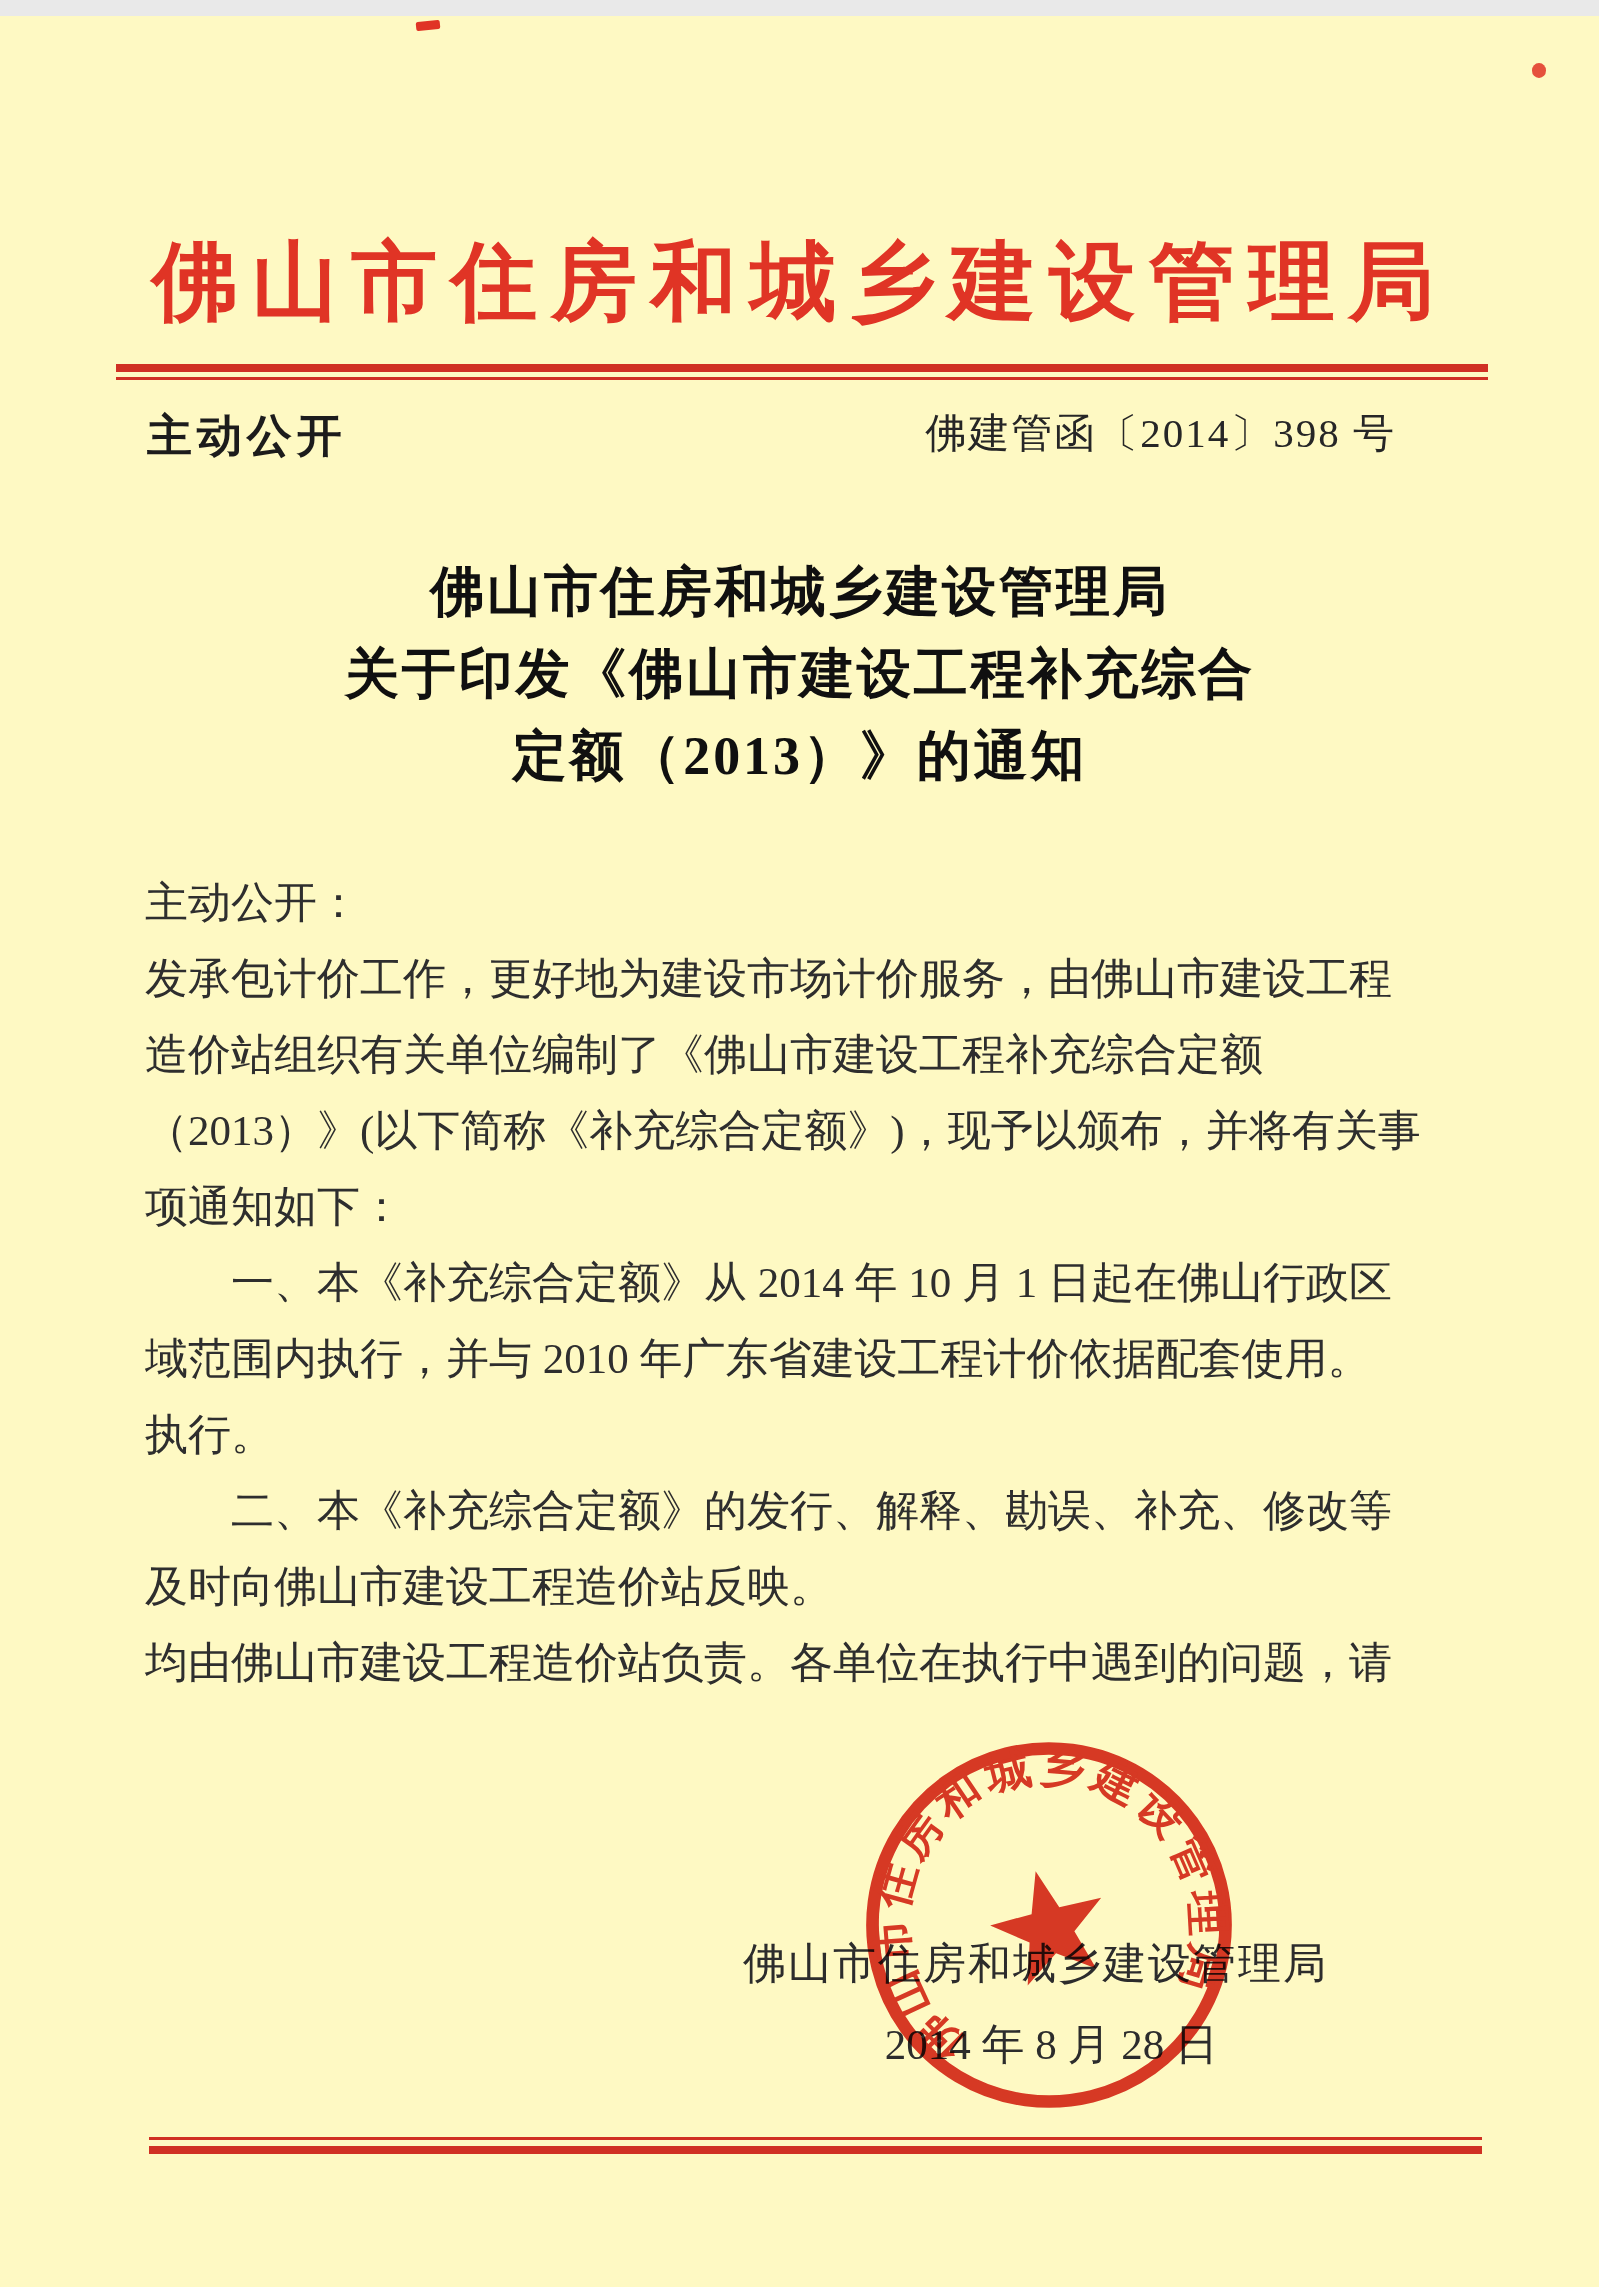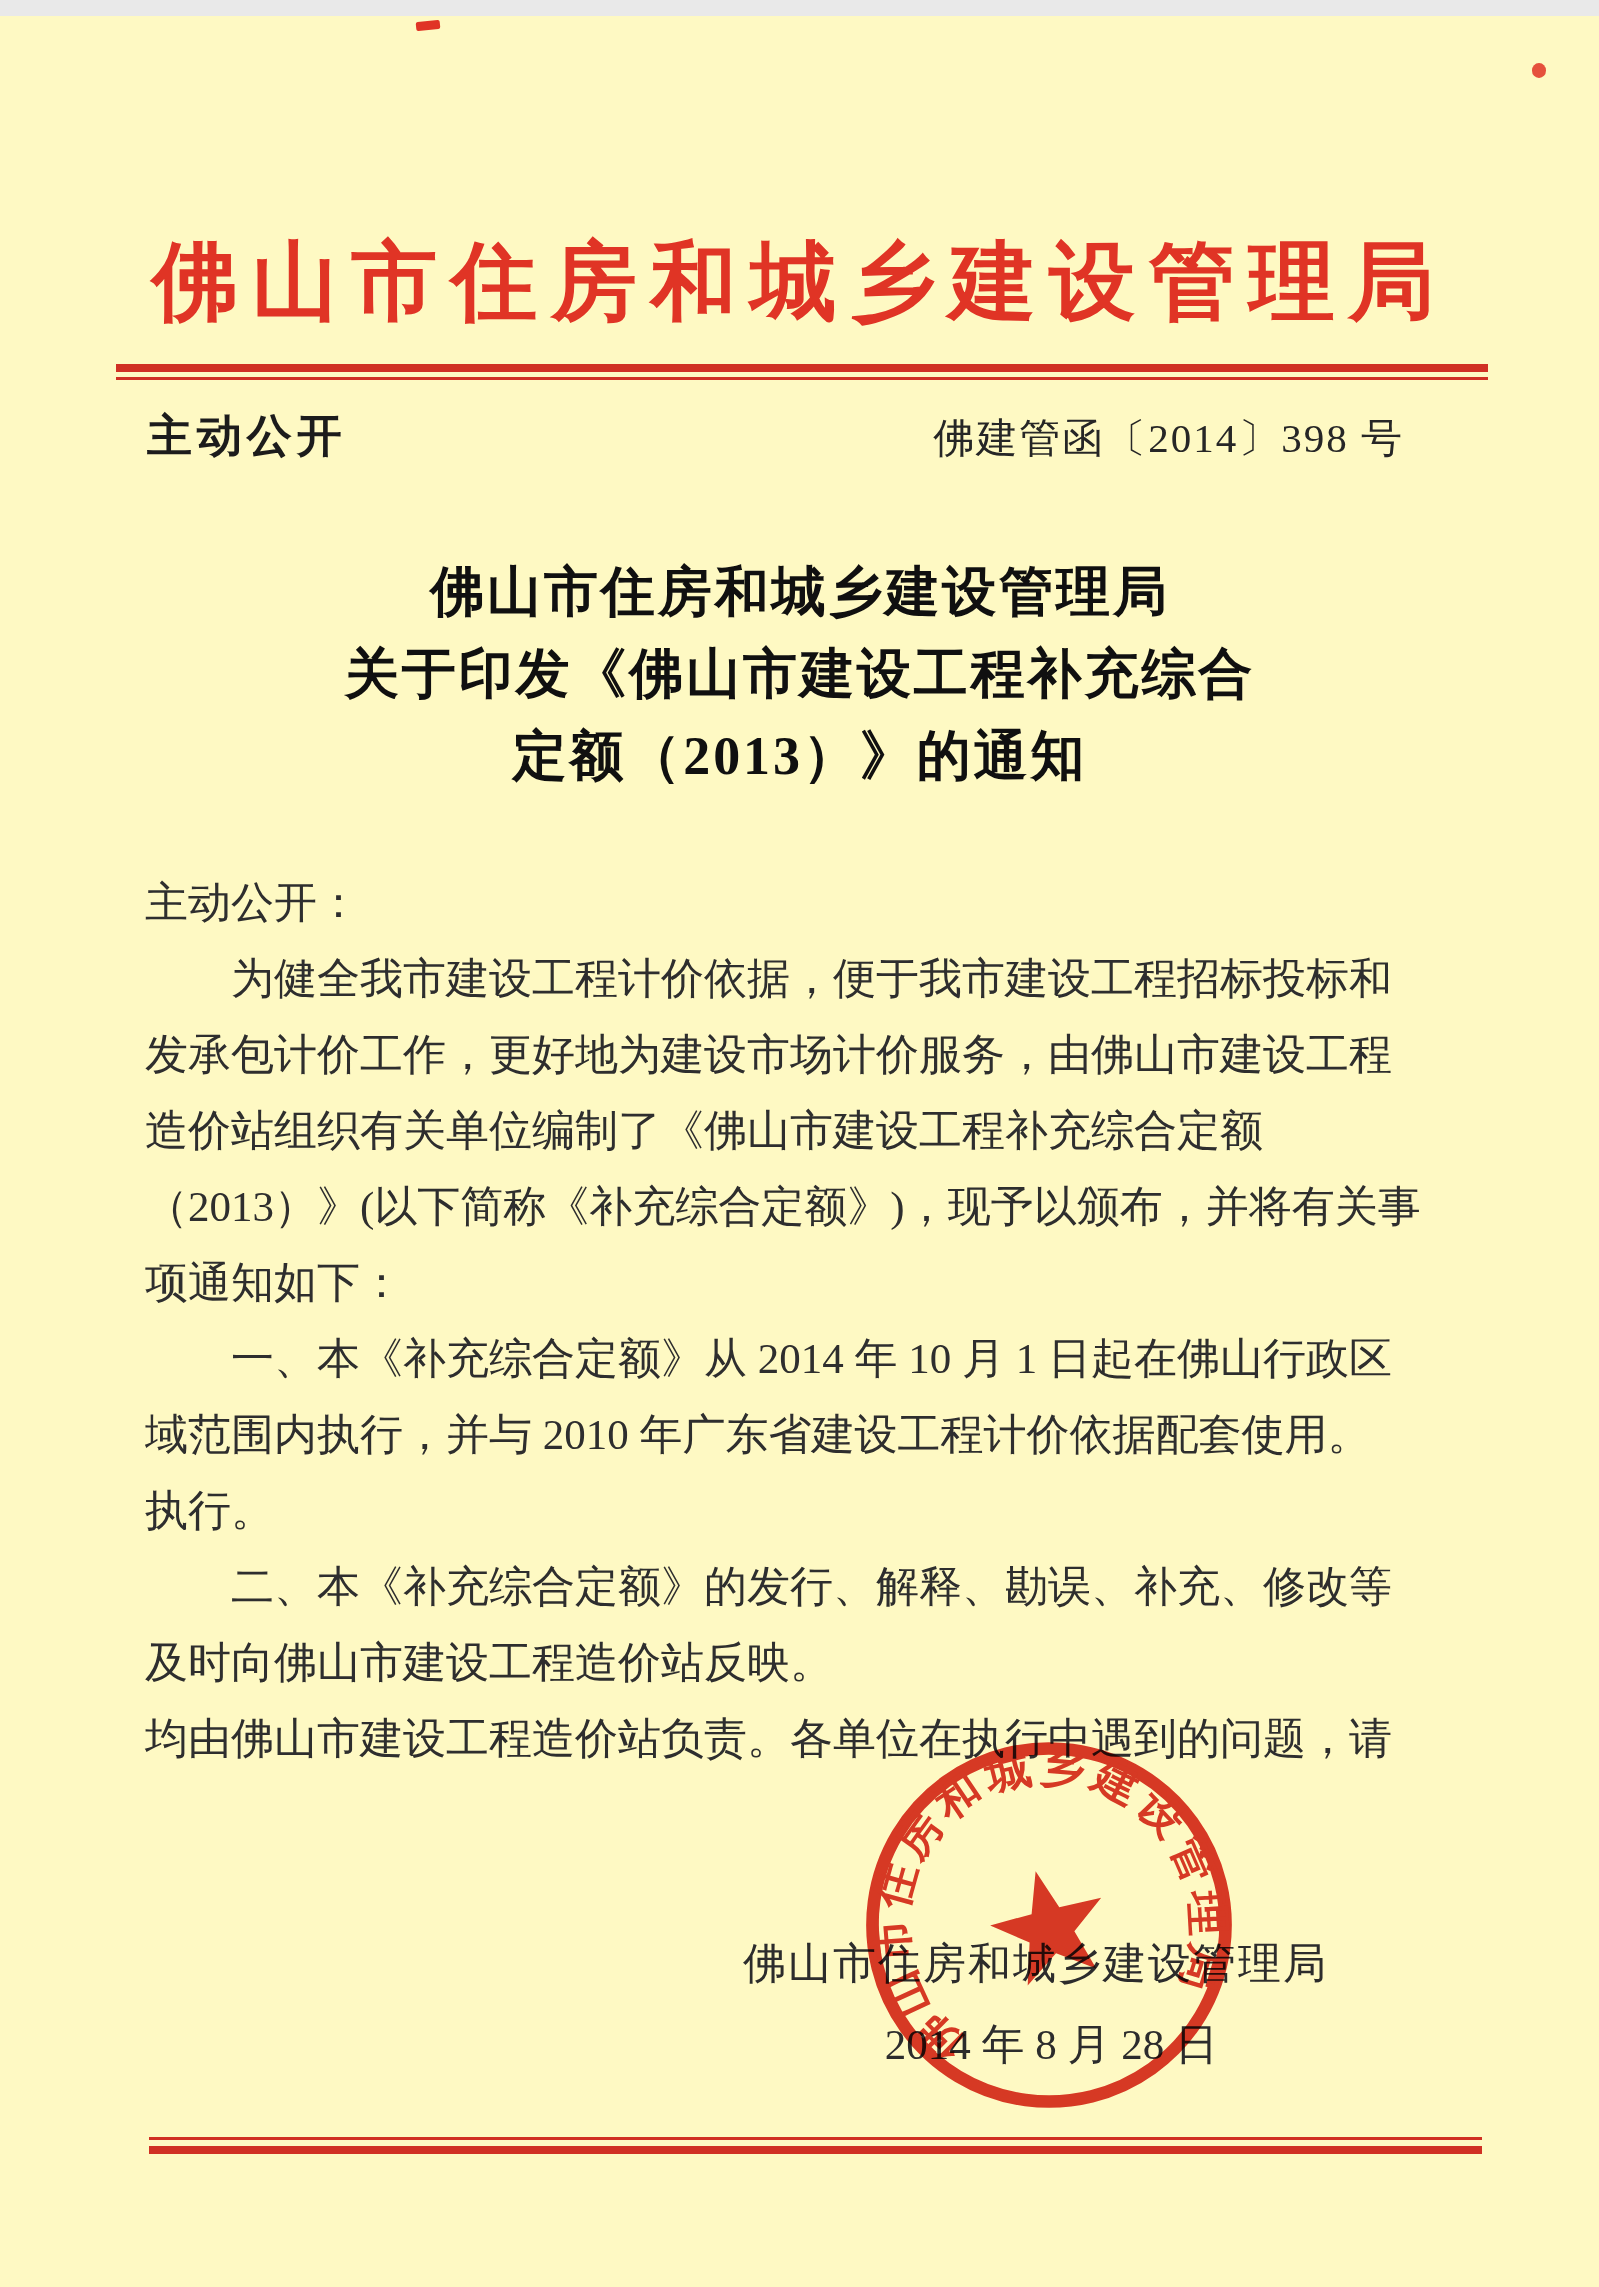--- a/index.html
+++ b/index.html
@@ -29,22 +29,22 @@
   .rule .b{width:100%;}
   .rule-top .b.thick{height:7.8px;background:#d03023;}
   .rule-top .b.gap{height:4.9px;}
   .rule-top .b.thin{height:2.9px;background:#d03023;}
   .rule-bottom{top:2121px;left:149px;width:1333px;}
   .rule-bottom .b.thin{height:2.9px;background:#d03023;}
   .rule-bottom .b.gap{height:5.9px;}
   .rule-bottom .b.thick{height:7.8px;background:#d03023;}
   
   .meta{
-    position:absolute;top:390px;left:147px;right:196px;
-    display:flex;justify-content:space-between;align-items:flex-end;
+    position:absolute;top:390px;left:147px;right:204px;
+    display:flex;justify-content:space-between;align-items:flex-start;
   }
   .disclosure{
     font-family:"Liberation Sans","DejaVu Sans",sans-serif;
     font-weight:600;font-size:45px;letter-spacing:4.9px;color:#1c1c1c;
   }
   .doc-number{
     font-size:41px;letter-spacing:2px;color:#262626;white-space:nowrap;
   }
   
   .doc-title{
@@ -106,21 +106,20 @@
   </div>
 
   <div class="doc-title">
     <div>佛山市住房和城乡建设管理局</div>
     <div>关于印发《佛山市建设工程补充综合</div>
     <div>定额（2013）》的通知</div>
   </div>
 
   <div class="body-text">
       <div class="body-line">主动公开：</div>
-      <div class="body-line">　　为健全我市建设工程计价依据，便于我市建设工程招标投标和</div>
       <div class="body-line">发承包计价工作，更好地为建设市场计价服务，由佛山市建设工程</div>
       <div class="body-line">造价站组织有关单位编制了《佛山市建设工程补充综合定额</div>
       <div class="body-line">（2013）》(以下简称《补充综合定额》)，现予以颁布，并将有关事</div>
       <div class="body-line">项通知如下：</div>
       <div class="body-line">　　一、本《补充综合定额》从 2014 年 10 月 1 日起在佛山行政区</div>
       <div class="body-line">域范围内执行，并与 2010 年广东省建设工程计价依据配套使用。</div>
       <div class="body-line">执行。</div>
       <div class="body-line">　　二、本《补充综合定额》的发行、解释、勘误、补充、修改等</div>
       <div class="body-line">及时向佛山市建设工程造价站反映。</div>
       <div class="body-line">均由佛山市建设工程造价站负责。各单位在执行中遇到的问题，请</div>

